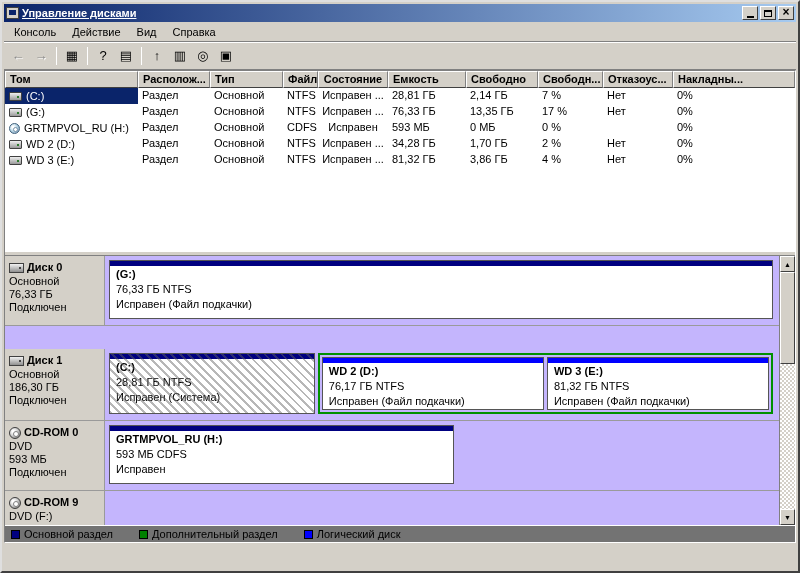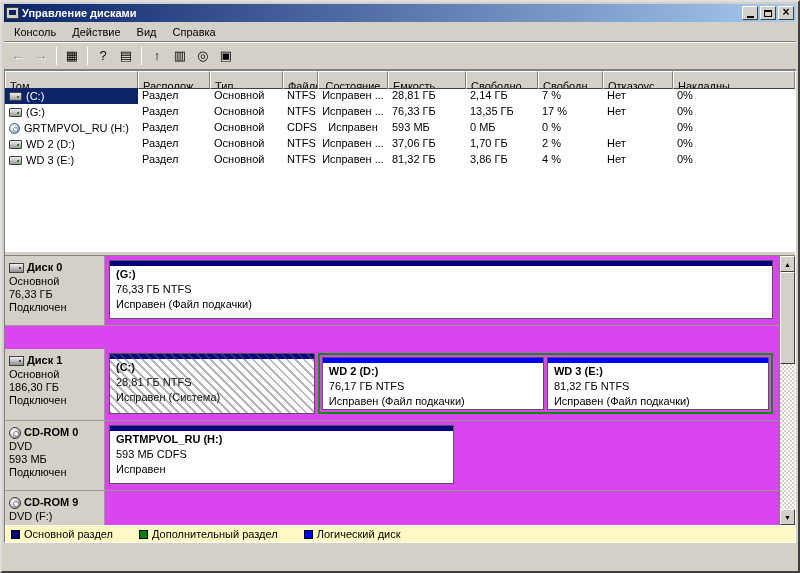--- a/index.html
+++ b/index.html
@@ -3,21 +3,21 @@
 <meta charset="utf-8">
 <style>
   * { box-sizing: border-box; margin: 0; padding: 0; }
   html,body { width:800px; height:573px; background:#d4d0c8; font-family:"Liberation Sans","DejaVu Sans",sans-serif; }
   .win { width:800px; height:573px; background:#d4d0c8; border:2px solid; border-color:#dfdfdf #404040 #404040 #dfdfdf; padding:2px; overflow:hidden; }
 
   
   .titlebar { height:18px; background:linear-gradient(90deg,#0a246a,#a6caf0); display:flex; align-items:center; padding:0 2px; gap:3px; }
   .title-icon { width:13px; height:12px; background:#d4d0c8; border:1px solid #404040; position:relative; flex:none; }
   .title-icon::after { content:""; position:absolute; left:2px; top:2px; right:2px; bottom:3px; background:#0a246a; }
-  .title-text { color:#fff; font-size:11px; font-weight:bold; flex:1; white-space:nowrap; overflow:hidden; }
+  .title-text { color:#fff; font-size:11px; font-weight:bold; flex:1; white-space:nowrap; overflow:hidden;text-decoration:underline; }
   .tbtns { display:flex; gap:2px; }
   .tbtn { width:16px; height:14px; background:#d4d0c8; border:1px solid; border-color:#fff #404040 #404040 #fff; display:flex; align-items:center; justify-content:center; padding:0; font-size:11px; line-height:1; cursor:default; }
   .g-min { width:7px; height:2px; background:#000; margin-top:7px; }
   .g-max { width:8px; height:7px; border:1px solid #000; border-top-width:2px; }
   .g-close { font-weight:bold; font-size:12px; margin-top:-2px; }
 
   
   .menubar { height:20px; display:flex; align-items:center; padding-left:2px; border-bottom:1px solid #808080; box-shadow:0 1px 0 #ffffff; font-size:11px; }
   .menu-item { padding:11px 8px; }
 
@@ -26,39 +26,39 @@
   .tb { width:22px; height:22px; background:#d4d0c8; border:1px solid #d4d0c8; display:flex; align-items:center; justify-content:center; font-size:13px; color:#000; padding:0; }
   .tb.dis { color:#8a8a8a; text-shadow:1px 1px 0 #ffffff; }
   .tsep { width:1px; height:18px; background:#808080; border-right:1px solid #fff; margin:0 3px; flex:none; }
 
   
   .client { height:473px; border:1px solid; border-color:#808080 #ffffff #ffffff #808080; display:flex; flex-direction:column; overflow:hidden; background:#fff; }
 
   
   .listview { height:180px; background:#fff; font-size:11px; overflow:hidden; flex:none; }
   .lv-header { display:flex; height:17px; background:#d4d0c8; }
-  .hcell { border-top:1px solid #fff; border-left:1px solid #fff; border-right:1px solid #808080; border-bottom:1px solid #404040; padding:8px 4px; white-space:nowrap; overflow:hidden; }
+  .hcell { border-top:1px solid #fff; border-left:1px solid #fff; border-right:1px solid #808080; border-bottom:1px solid #404040; padding:1px 4px; white-space:nowrap; overflow:hidden;font-weight:bold; }
   .c0{width:133px;flex:none;} .c1{width:72px;flex:none;} .c2{width:73px;flex:none;} .c3{width:35px;flex:none;}
   .c4{width:70px;flex:none;text-align:center;} .c5{width:78px;flex:none;} .c6{width:72px;flex:none;} .c7{width:65px;flex:none;}
   .c8{width:70px;flex:none;} .c9{flex:1;}
   .lv-row { display:flex; height:16px; align-items:center; }
   .cell { padding:0 4px; height:16px; line-height:15px; white-space:nowrap; overflow:hidden; }
   .vol-cell { display:flex; align-items:center; gap:4px; }
   .vol-cell.sel { background:#0a246a; color:#fff; }
 
   .ico-drive { width:13px; height:9px; background:linear-gradient(#efefef,#9a9a9a); border:1px solid #404040; border-radius:1px; flex:none; position:relative; }
   .ico-drive::after { content:""; position:absolute; right:2px; top:3px; width:2px; height:2px; background:#2d7a2d; }
   .ico-cd { width:11px; height:11px; border-radius:50%; background:radial-gradient(circle at 35% 35%, #ffffff 12%, #bcd9e8 45%, #8fb0c8 75%, #d8ecf4 100%); border:1px solid #40617c; flex:none; position:relative; }
   .ico-cd::after { content:""; position:absolute; left:3px; top:3px; width:3px; height:3px; border-radius:50%; background:#fff; border:1px solid #7a93a8; }
 
   
   .splitter { height:5px; background:#d4d0c8; border-top:1px solid #fff; border-bottom:1px solid #808080; flex:none; }
 
   
-  .graph-wrap { flex:1; display:flex; overflow:hidden; background:#d946ef; }
+  .graph-wrap { flex:1; display:flex; overflow:hidden; background:#c4b5fd; }
   .graph-panel { flex:1; display:flex; flex-direction:column; overflow:hidden; }
   .disk-row { display:flex; border-bottom:1px solid #9a9a9a; flex:none; }
   .disk-row.last { border-bottom:none; flex:1; }
   .disk-label { width:100px; flex:none; background:#d4d0c8; border-right:1px solid #9a9a9a; padding:5px 3px 0 4px; font-size:11px; line-height:13px; }
   .dl-name { display:flex; align-items:center; gap:3px; font-weight:bold; margin-bottom:1px; }
   .ico-disk { width:15px; height:10px; background:linear-gradient(#f2f2f2,#8f8f8f); border:1px solid #404040; flex:none; position:relative; }
   .ico-disk::after { content:""; position:absolute; right:2px; top:3px; width:2px; height:2px; background:#444; }
   .ico-cdrom { width:12px; height:12px; border-radius:50%; background:radial-gradient(circle at 35% 35%, #ffffff 12%, #cfcfcf 45%, #8f8f8f 78%, #e8e8e8 100%); border:1px solid #404040; flex:none; position:relative; }
   .ico-cdrom::after { content:""; position:absolute; left:3px; top:3px; width:4px; height:4px; border-radius:50%; background:#fff; border:1px solid #808080; }
   .disk-graph { flex:1; padding:4px 6px 6px 4px; display:flex; align-items:stretch; min-width:0; }
@@ -77,21 +77,21 @@
   
   .vscroll { width:16px; flex:none; display:flex; flex-direction:column; border-left:1px solid #808080;
     background-color:#ffffff;
     background-image:linear-gradient(45deg,#d4d0c8 25%,transparent 25%,transparent 75%,#d4d0c8 75%),linear-gradient(45deg,#d4d0c8 25%,transparent 25%,transparent 75%,#d4d0c8 75%);
     background-size:4px 4px; background-position:0 0,2px 2px; }
   .sb-btn { height:16px; flex:none; background:#d4d0c8; border:1px solid; border-color:#fff #404040 #404040 #fff; font-size:7px; display:flex; align-items:center; justify-content:center; color:#000; }
   .sb-thumb { height:92px; flex:none; background:#d4d0c8; border:1px solid; border-color:#fff #404040 #404040 #fff; }
   .sb-track { flex:1; }
 
   
-  .legendbar { height:17px; flex:none; background:#fef9c3; border-top:1px solid #ffffff; display:flex; align-items:center; padding-left:6px; font-size:11px; }
+  .legendbar { height:17px; flex:none; background:#737373; border-top:1px solid #ffffff; display:flex; align-items:center; padding-left:6px; font-size:11px; }
   .litem { display:flex; align-items:center; gap:4px; margin-right:26px; }
   .lsq { width:9px; height:9px; border:1px solid #000; flex:none; }
   .sq-primary { background:#000080; }
   .sq-extended { background:#008000; }
   .sq-logical { background:#0000ff; }
 
   .bottomgap { height:26px; background:#d4d0c8; }
 </style>
 </head>
 <body>
@@ -220,21 +220,21 @@
 
       <div class="lv-row">
         <div class="cell c0 vol-cell">
             <span class="ico-drive"></span>
             <span>WD 2 (D:)</span>
           </div>
         <div class="cell c1">Раздел</div>
         <div class="cell c2">Основной</div>
         <div class="cell c3">NTFS</div>
         <div class="cell c4">Исправен ...</div>
-        <div class="cell c5">37,06 ГБ</div>
+        <div class="cell c5">34,28 ГБ</div>
         <div class="cell c6">1,70 ГБ</div>
         <div class="cell c7">2 %</div>
         <div class="cell c8">Нет</div>
         <div class="cell c9">0%</div>
       </div>
 
       <div class="lv-row">
         <div class="cell c0 vol-cell">
             <span class="ico-drive"></span>
             <span>WD 3 (E:)</span>

